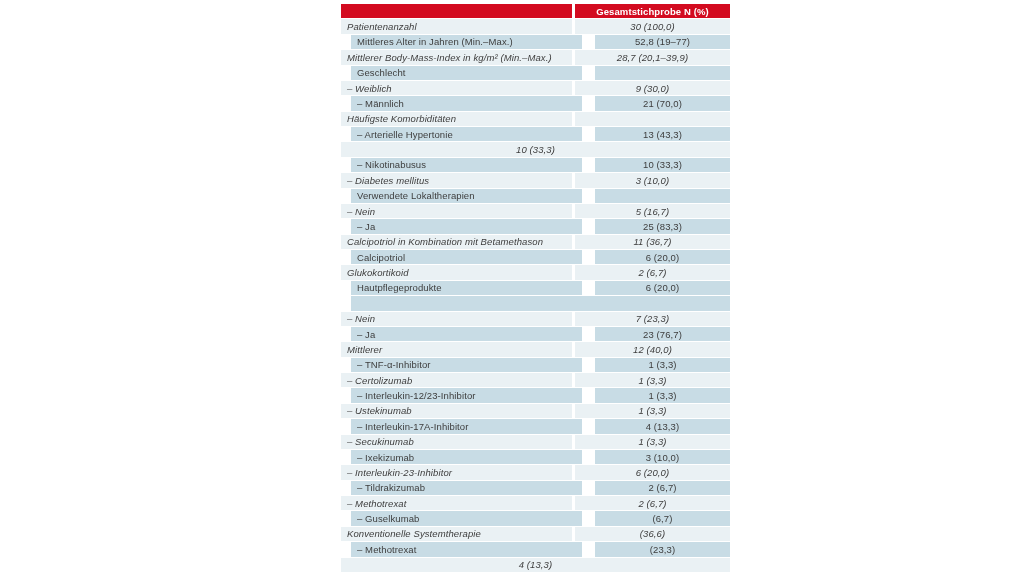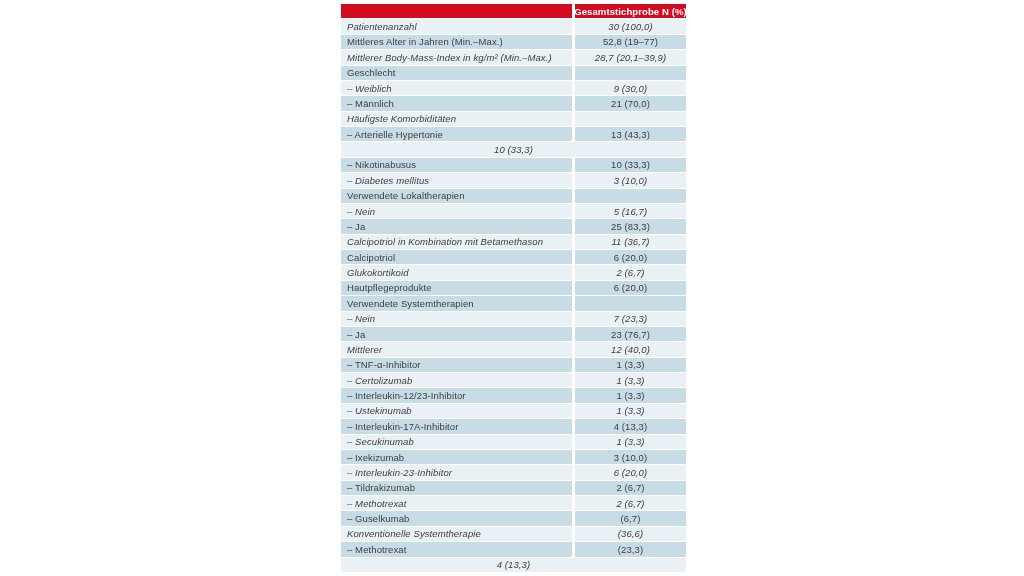--- a/index.html
+++ b/index.html
@@ -11,21 +11,21 @@
     width: 1024px;
     height: 576px;
     position: relative;
     font-family: "Liberation Sans", sans-serif;
     overflow: hidden;
   }
   .table {
     position: absolute;
     left: 341px;
     top: 4px;
-    width: 345px;
+    width: 389px;
     height: 568px;
     display: flex;
     flex-direction: column;
     gap: 1px;
     background: #ffffff;
   }
   .row {
     display: flex;
     gap: 3px;
     flex: 1;
@@ -54,20 +54,21 @@
     background: var(--header-bg, #d30b20);
     color: var(--header-text, #ffffff);
     font-weight: bold;
   }
   .row.light .cell {
     background: var(--row-light, #eaf1f4);
     font-style: italic;
   }
   .row.tinted .cell {
     background: var(--row-tinted, #c8dce5);
+    margin-left: 10px;
   }
 </style>
 </head>
 <body style="background: rgb(255, 255, 255);">
 
 <div class="table">
   <div class="row header">
     <div class="cell label"></div>
     <div class="cell value">Gesamtstichprobe N (%)</div>
   </div>
@@ -137,21 +138,20 @@
     </div>
     <div class="row light">
       <div class="cell label">Glukokortikoid</div>
       <div class="cell value">2 (6,7)</div>
     </div>
     <div class="row tinted">
       <div class="cell label">Hautpflegeprodukte</div>
       <div class="cell value">6 (20,0)</div>
     </div>
     <div class="row tinted">
-      <div class="cell label">Verwendete Systemtherapien</div>
       <div class="cell value"></div>
     </div>
     <div class="row light">
       <div class="cell label">– Nein</div>
       <div class="cell value">7 (23,3)</div>
     </div>
     <div class="row tinted">
       <div class="cell label">– Ja</div>
       <div class="cell value">23 (76,7)</div>
     </div>

